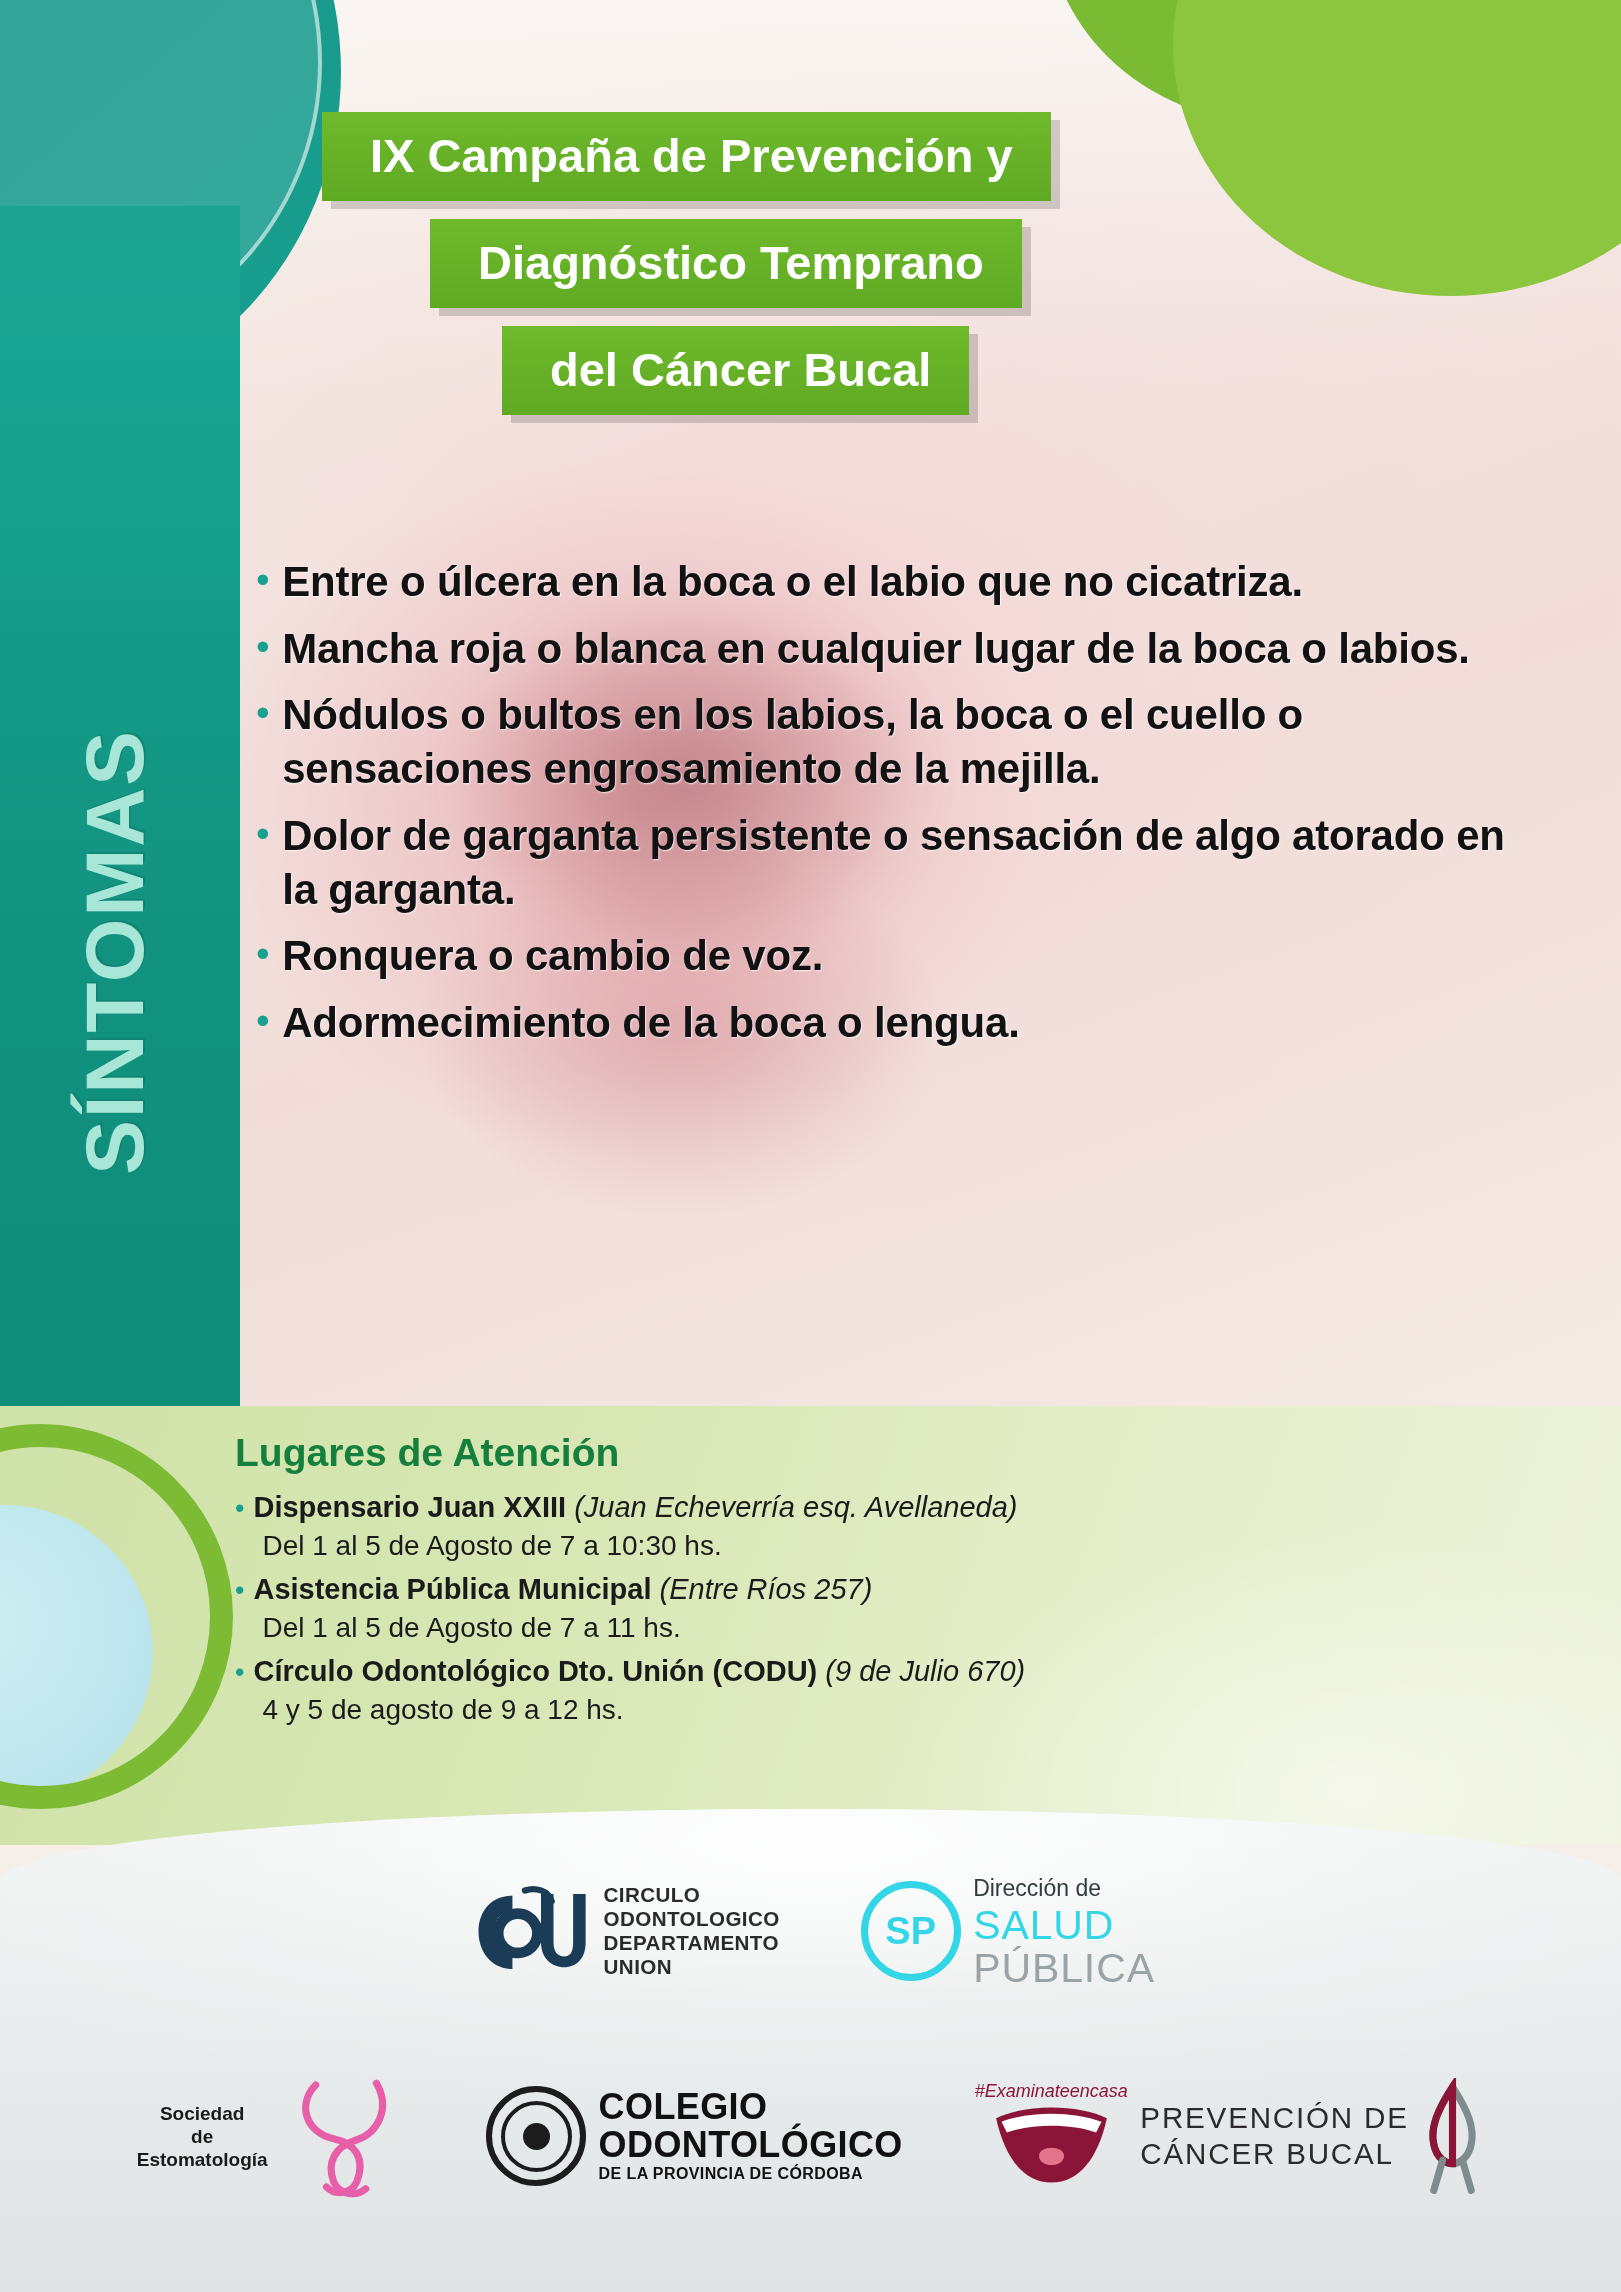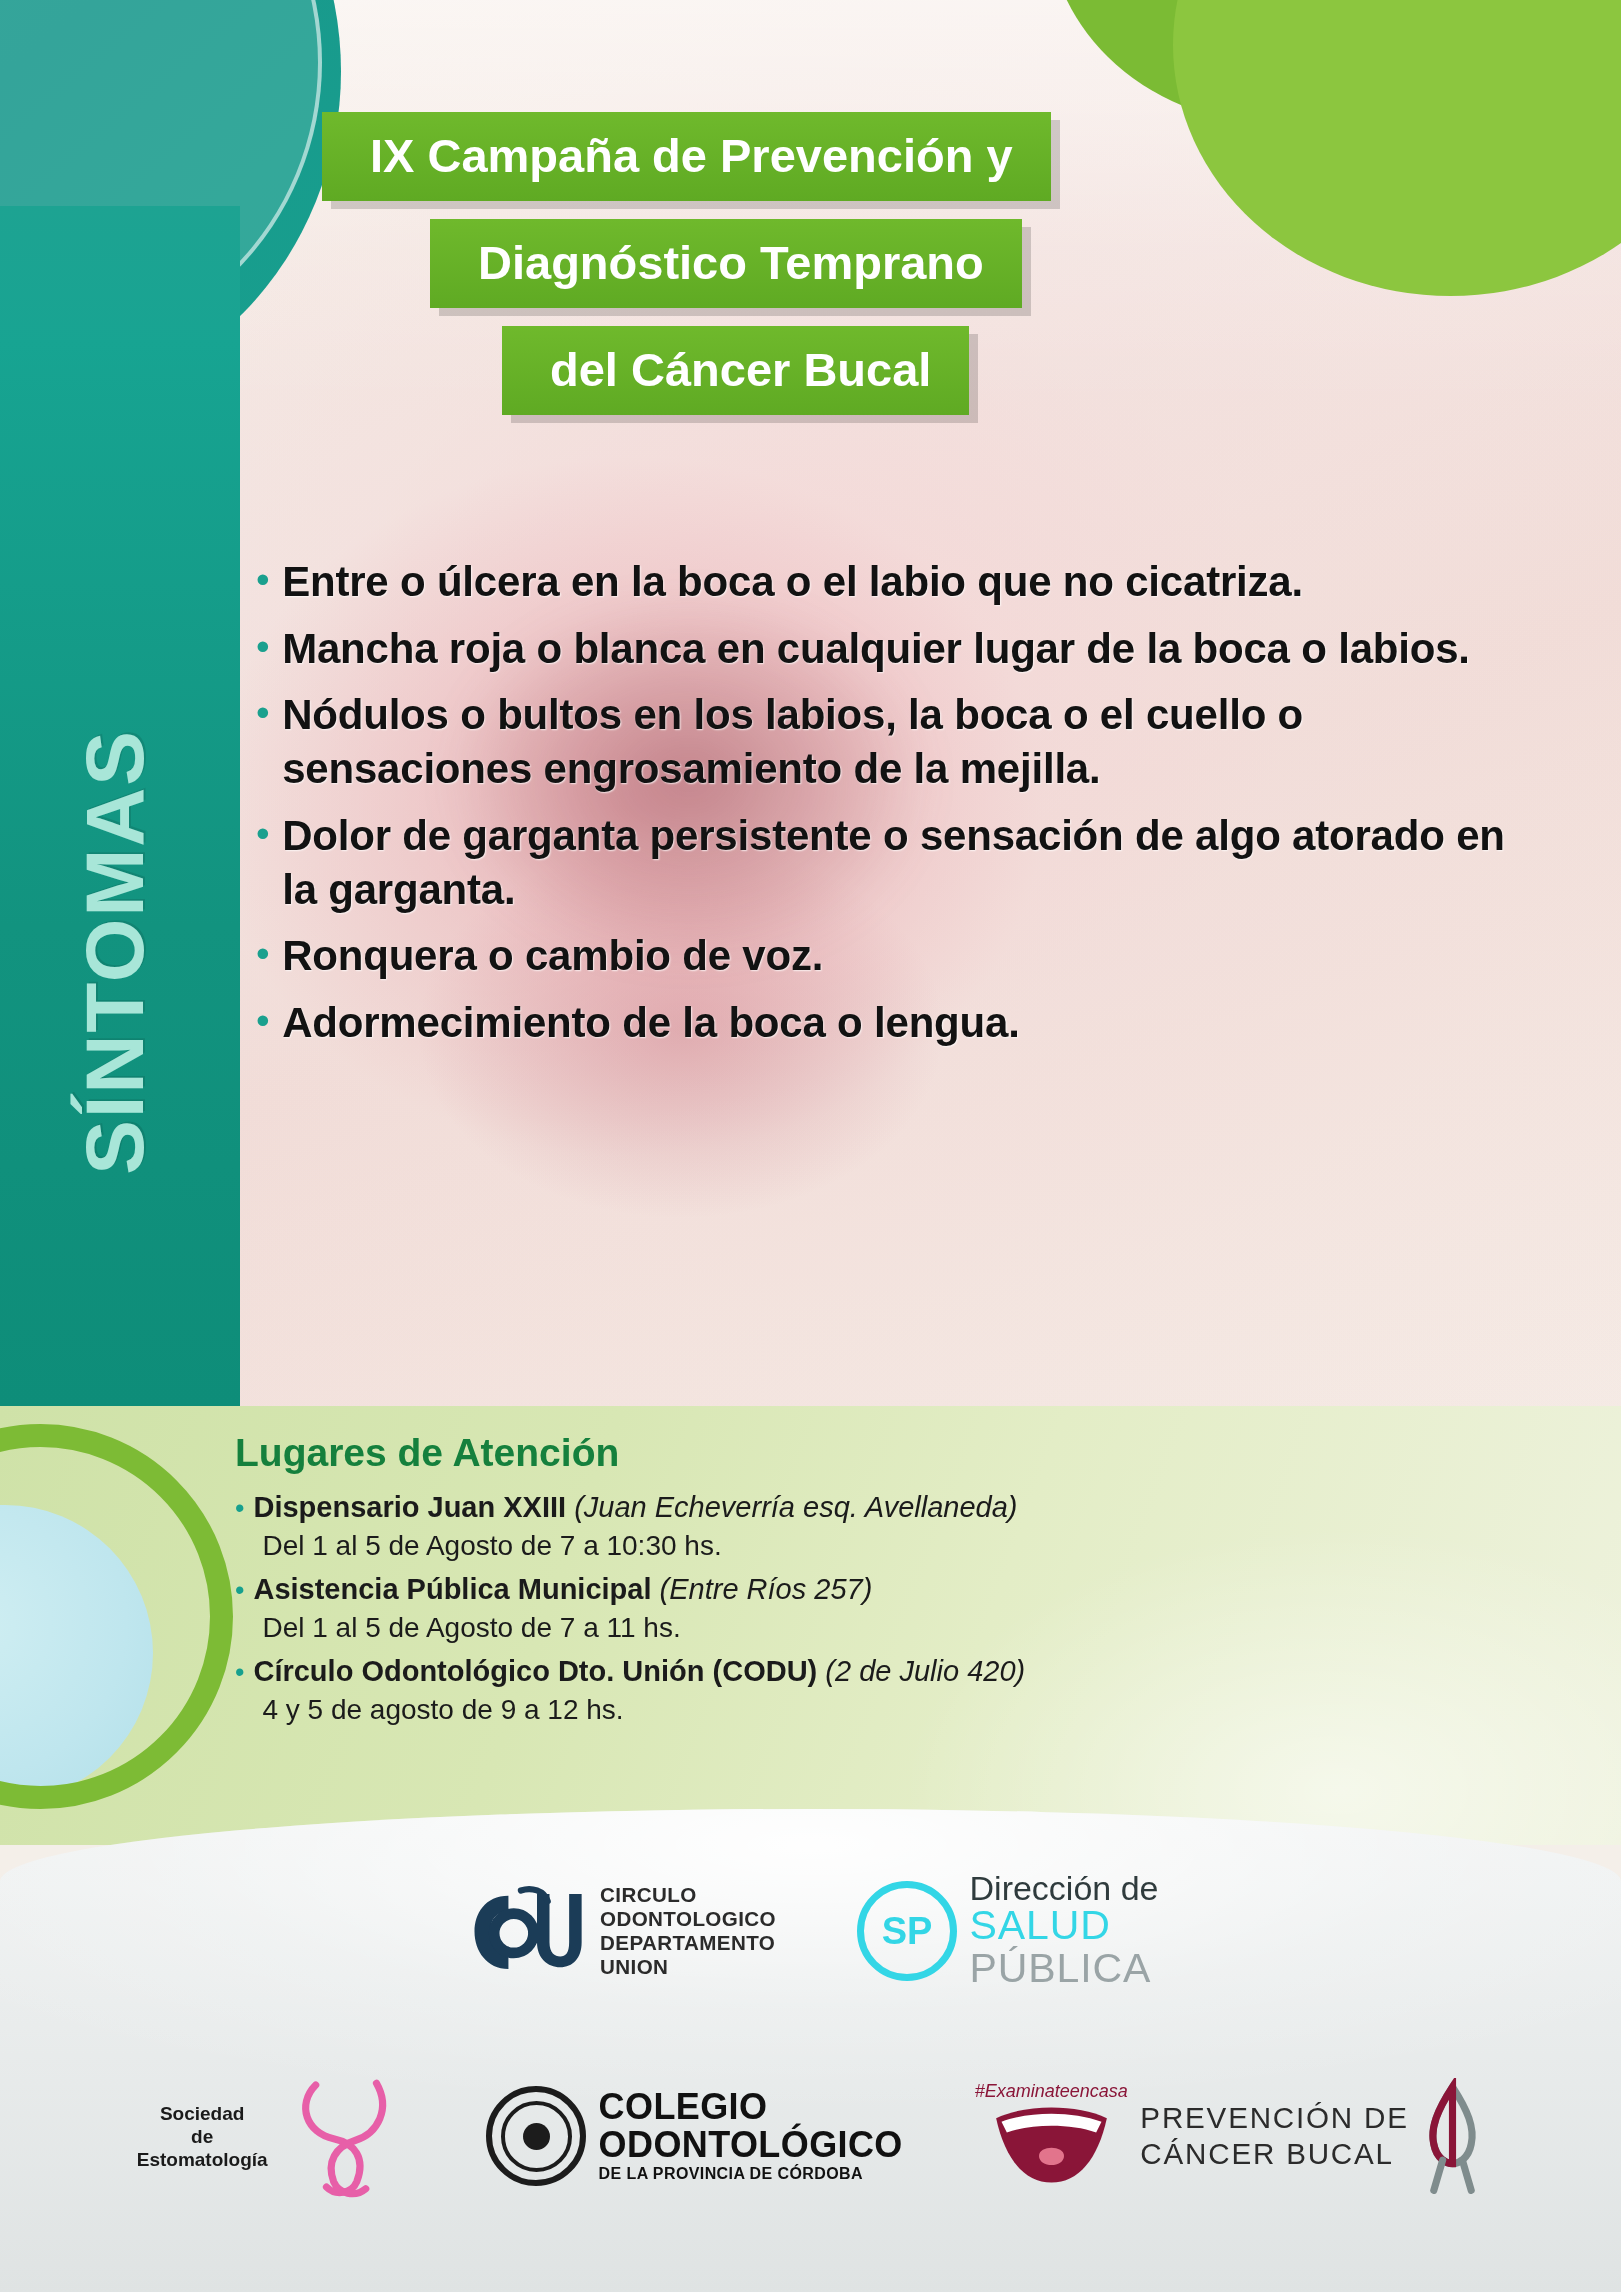--- a/index.html
+++ b/index.html
@@ -274,21 +274,21 @@
     border: 7.2px solid #33d6e6;
     box-sizing: border-box;
     display: flex;
     align-items: center;
     justify-content: center;
     color: #33d6e6;
     font-size: 38px;
     font-weight: bold;
   }
   .sp-text-1 {
-    font-size: 34px;
+    font-size: 23px;
     color: #2f3b3d;
     line-height: 32px;
   }
   .sp-text-2 {
     font-size: 41px;
     color: #33d6e6;
     line-height: 43px;
     letter-spacing: 0.9px;
   }
   .sp-text-3 {
@@ -416,21 +416,21 @@
         </div>
         <div class="place-line2">Del 1 al 5 de Agosto de 7 a 11 hs.</div>
       </div>
     </div>
 
     <div class="place">
       <span class="place-bullet">•</span>
       <div class="place-body">
         <div class="place-line1">
           <span class="place-name">Círculo Odontológico Dto. Unión (CODU)</span>
-          <span class="place-addr">(2 de Julio 420)</span>
+          <span class="place-addr">(9 de Julio 670)</span>
         </div>
         <div class="place-line2">4 y 5 de agosto de 9 a 12 hs.</div>
       </div>
     </div>
   </div>
 
   <div class="bottom">
     <div class="bottom-sheen"></div>
 
     <div class="logo-row-1">

